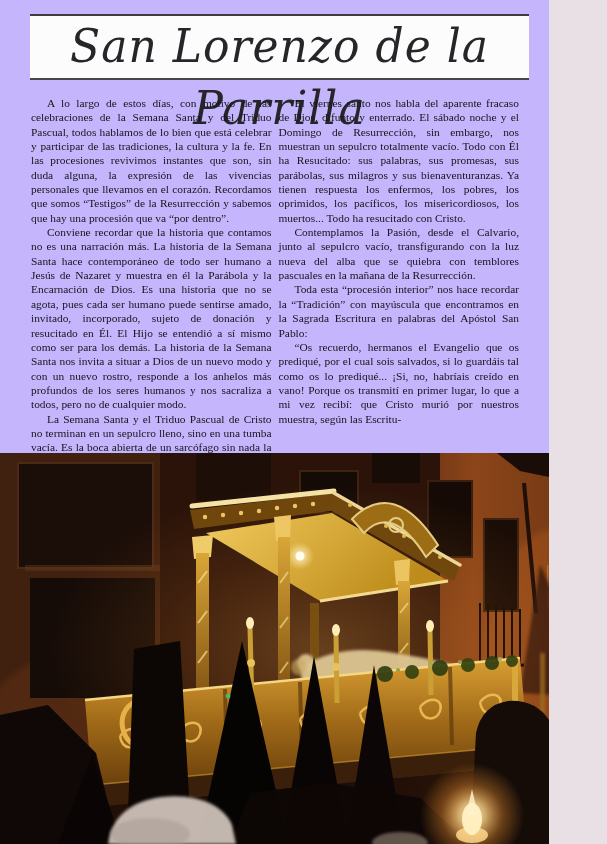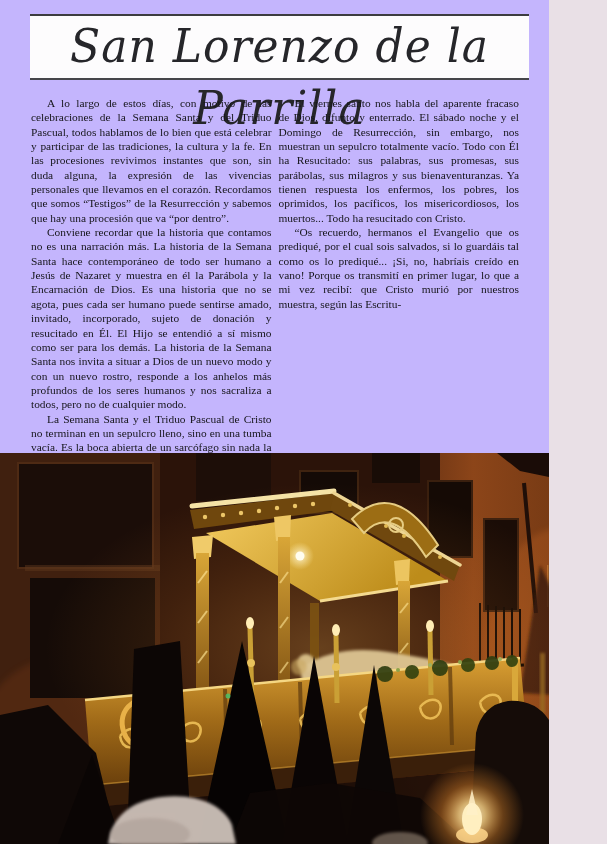--- a/index.html
+++ b/index.html
@@ -36,20 +36,22 @@
   </header>
 
   <main class="columns">
     <div class="col">
       <p>A lo largo de estos días, con motivo de las celebraciones de la Semana Santa y del Triduo Pascual, todos hablamos de lo bien que está celebrar y participar de las tradiciones, la cultura y la fe. En las procesiones revivimos instantes que son, sin duda alguna, la expresión de las vivencias personales que llevamos en el corazón. Recordamos que somos “Testigos” de la Resurrección y sabemos que hay una procesión que va “por dentro”.</p>
       <p>Conviene recordar que la historia que contamos no es una narración más. La historia de la Semana Santa hace contemporáneo de todo ser humano a Jesús de Nazaret y muestra en él la Parábola y la Encarnación de Dios. Es una historia que no se agota, pues cada ser humano puede sentirse amado, invitado, incorporado, sujeto de donación y resucitado en Él. El Hijo se entendió a sí mismo como ser para los demás. La historia de la Semana Santa nos invita a situar a Dios de un nuevo modo y con un nuevo rostro, responde a los anhelos más profundos de los seres humanos y nos sacraliza a todos, pero no de cualquier modo.</p>
       <p>La Semana Santa y el Triduo Pascual de Cristo no terminan en un sepulcro lleno, sino en una tumba vacía. Es la boca abierta de un sarcófago sin nada la que nos da la respuesta a todas las preguntas de la vida. Si Cristo continuara sepultado nada tendría sentido.</p>
     </div>
     <div class="col">
       <p>El viernes santo nos habla del aparente fracaso de Dios, difunto y enterrado. El sábado noche y el Domingo de Resurrección, sin embargo, nos muestran un sepulcro totalmente vacío. Todo con Él ha Resucitado: sus palabras, sus promesas, sus parábolas, sus milagros y sus bienaventuranzas. Ya tienen respuesta los enfermos, los pobres, los oprimidos, los pacíficos, los misericordiosos, los muertos... Todo ha resucitado con Cristo.</p>
+      <p>Contemplamos la Pasión, desde el Calvario, junto al sepulcro vacío, transfigurando con la luz nueva del alba que se quiebra con temblores pascuales en la mañana de la Resurrección.</p>
+      <p>Toda esta “procesión interior” nos hace recordar la “Tradición” con mayúscula que encontramos en la Sagrada Escritura en palabras del Apóstol San Pablo:</p>
       <p>“Os recuerdo, hermanos el Evangelio que os prediqué, por el cual sois salvados, si lo guardáis tal como os lo prediqué... ¡Si, no, habríais creído en vano! Porque os transmití en primer lugar, lo que a mi vez recibí: que Cristo murió por nuestros muestra, según las Escritu-</p>
     </div>
   </main>
 
   <figure class="photo" style="margin:0">
     <svg width="607" height="391" viewBox="0 0 607 391">
       <defs>
         <linearGradient id="bgGrad" x1="0" y1="0" x2="1" y2="0">
           <stop offset="0" stop-color="#3a1c0f"></stop>
             <stop offset="0.3" stop-color="#26110a"></stop>

